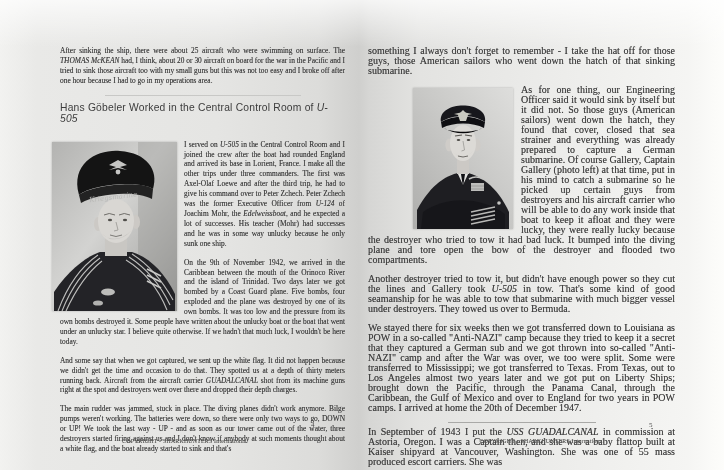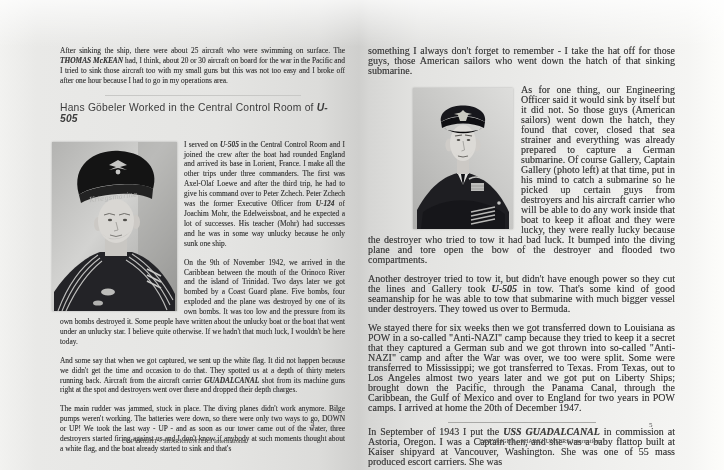--- a/index.html
+++ b/index.html
@@ -11,22 +11,22 @@
     font-family:"Liberation Serif", serif;color:#3f3f3f;}
   .page{position:absolute;top:0;height:470px;}
   .page-left{left:0;width:362px;}
   .page-right{left:362px;width:362px;}
   .content{position:absolute;}
   .page-left .content{left:60px;top:46px;width:285px;}
   .page-right .content{left:6px;top:46px;width:307px;}
   p.body{margin:0 0 9px 0;font-size:7.4px;line-height:9.9px;text-align:justify;
     text-shadow:0 0 .5px rgba(64,64,64,.65);}
   .page-right p.body{font-size:10px;line-height:10px;}
-  .bi{font-weight:bold;font-style:italic;}
-  .it{}
+  .bi{font-weight:normal;font-style:italic;}
+  .it{font-style:italic;}
   .rule{height:1px;background:#c8c8c6;border:0;}
   .rule-left{width:196px;margin:0 auto 6px auto;}
   .rule-right{width:148px;margin:2px auto 4px auto;background:#a9a9a7;}
   h2{font-family:"Liberation Sans", sans-serif;font-weight:normal;color:#3c3c3c;margin:0;}
   .heading-left{font-size:10.3px;letter-spacing:.2px;margin:0 0 16px 0;}
   .heading-right{font-size:7.3px;text-align:center;margin:0 0 6px 0;}
   figure{margin:0;}
   .photo{float:left;box-shadow:0 0 2px rgba(0,0,0,.25);}
   .photo-left{width:125px;height:169px;margin:2px 7px 4px -8px;}
   .photo-right{width:100px;height:141px;margin:3px 8px 5px 45px;}

